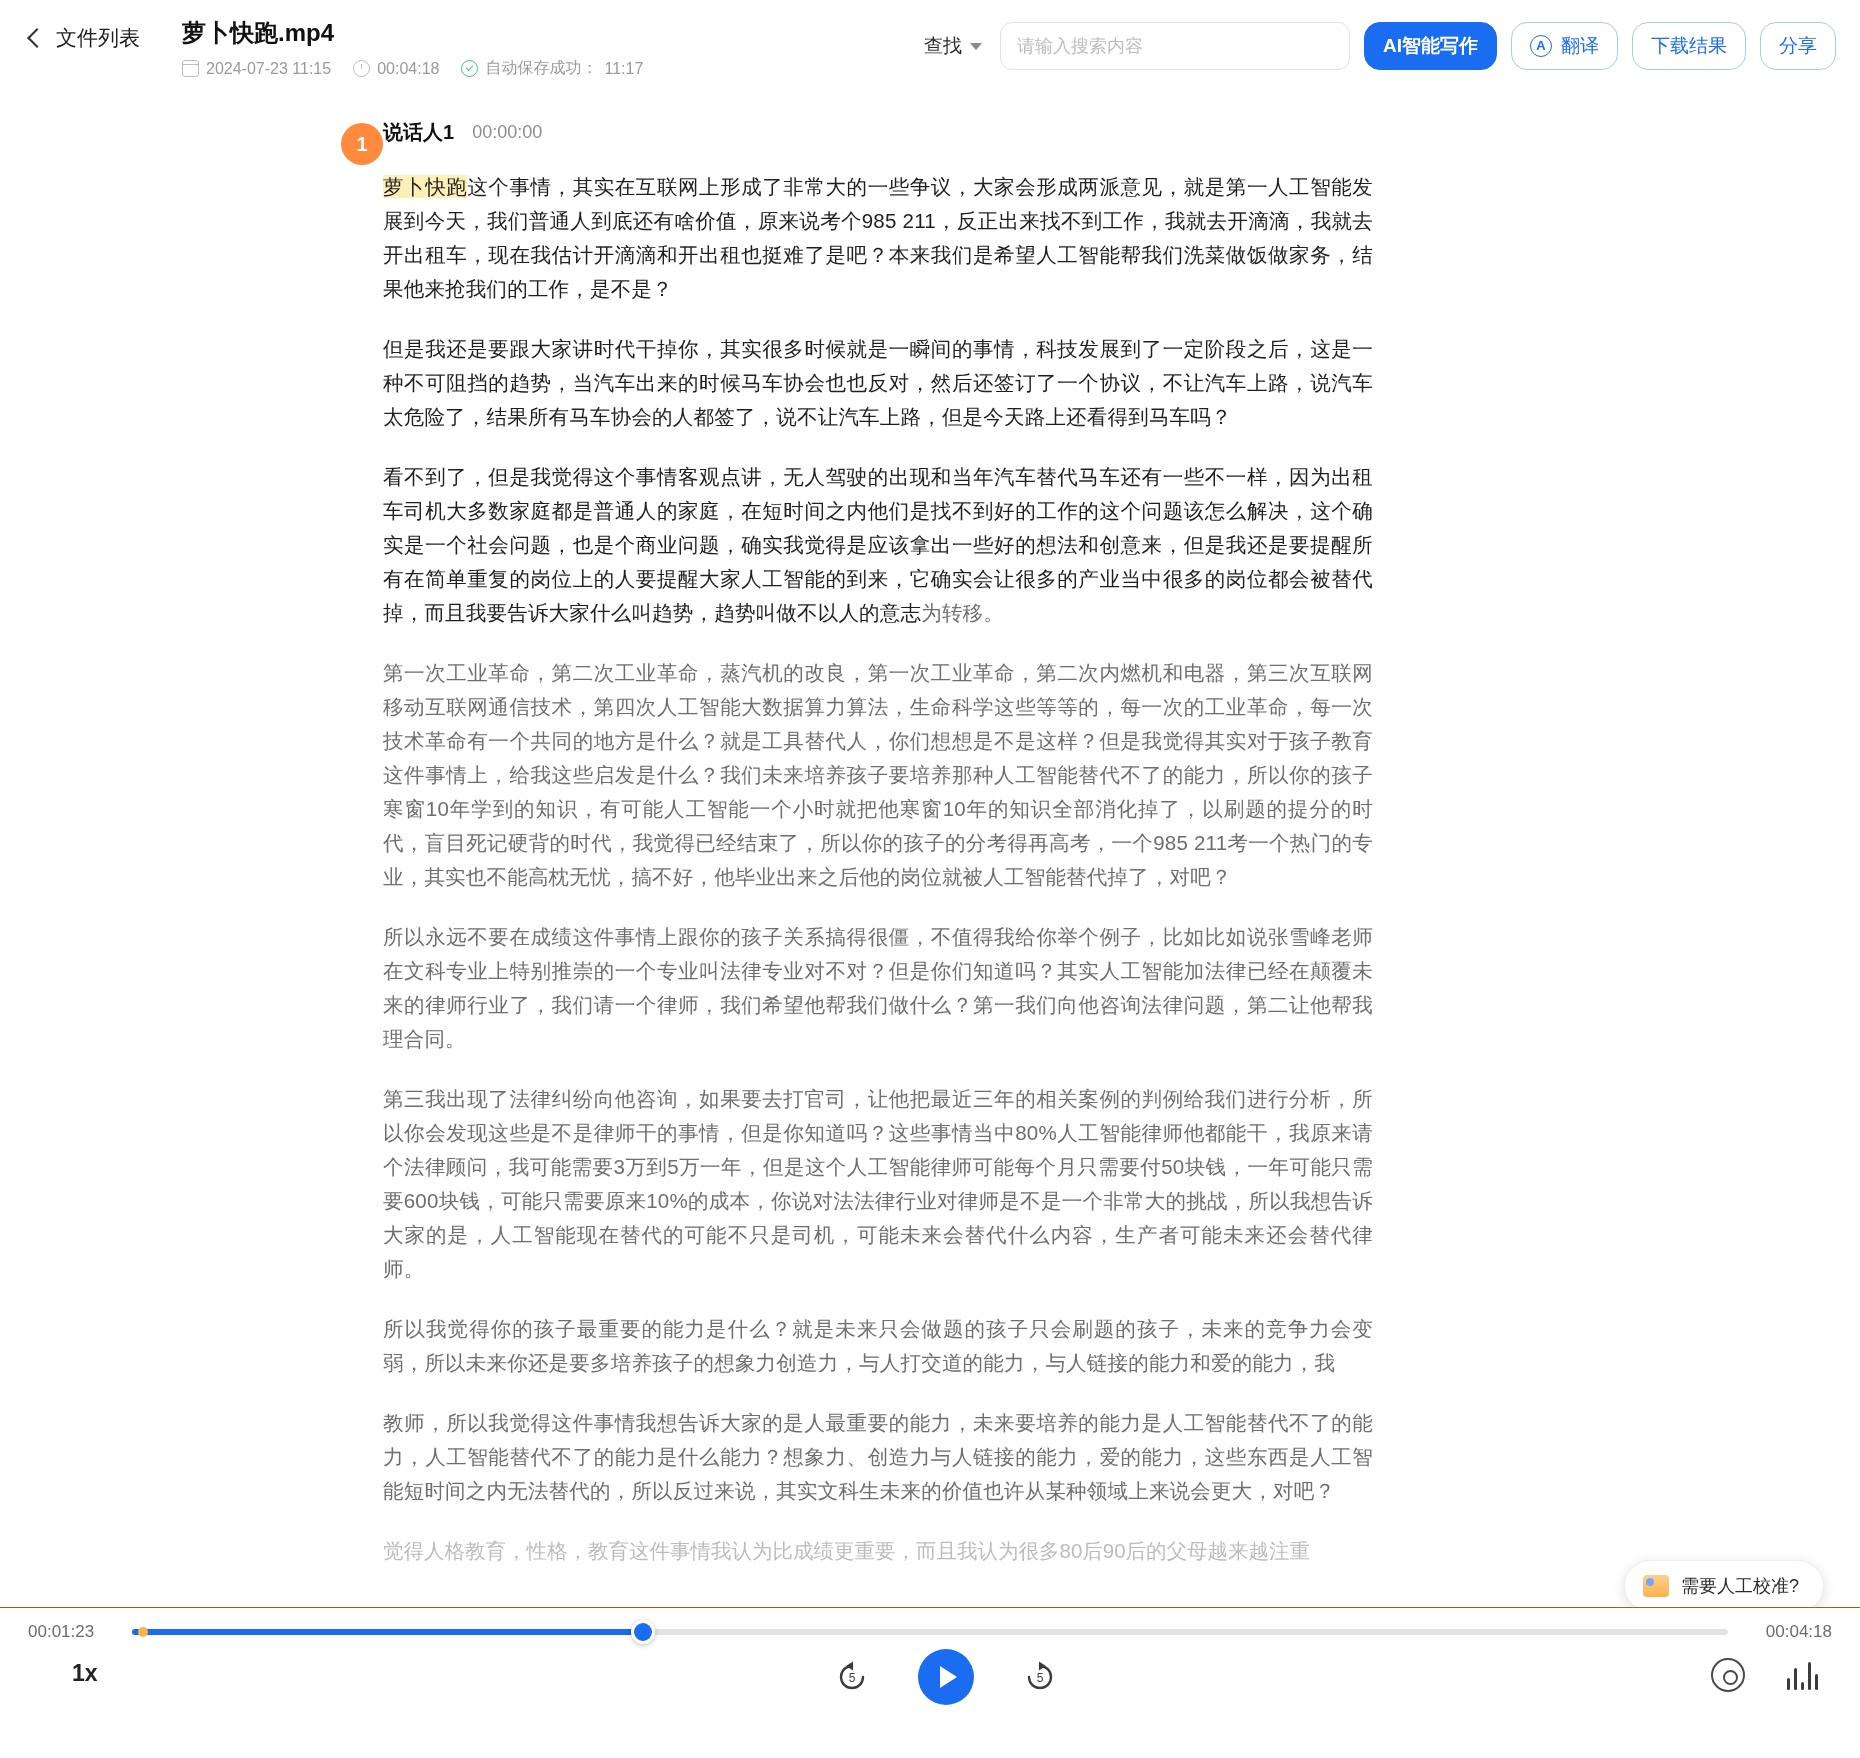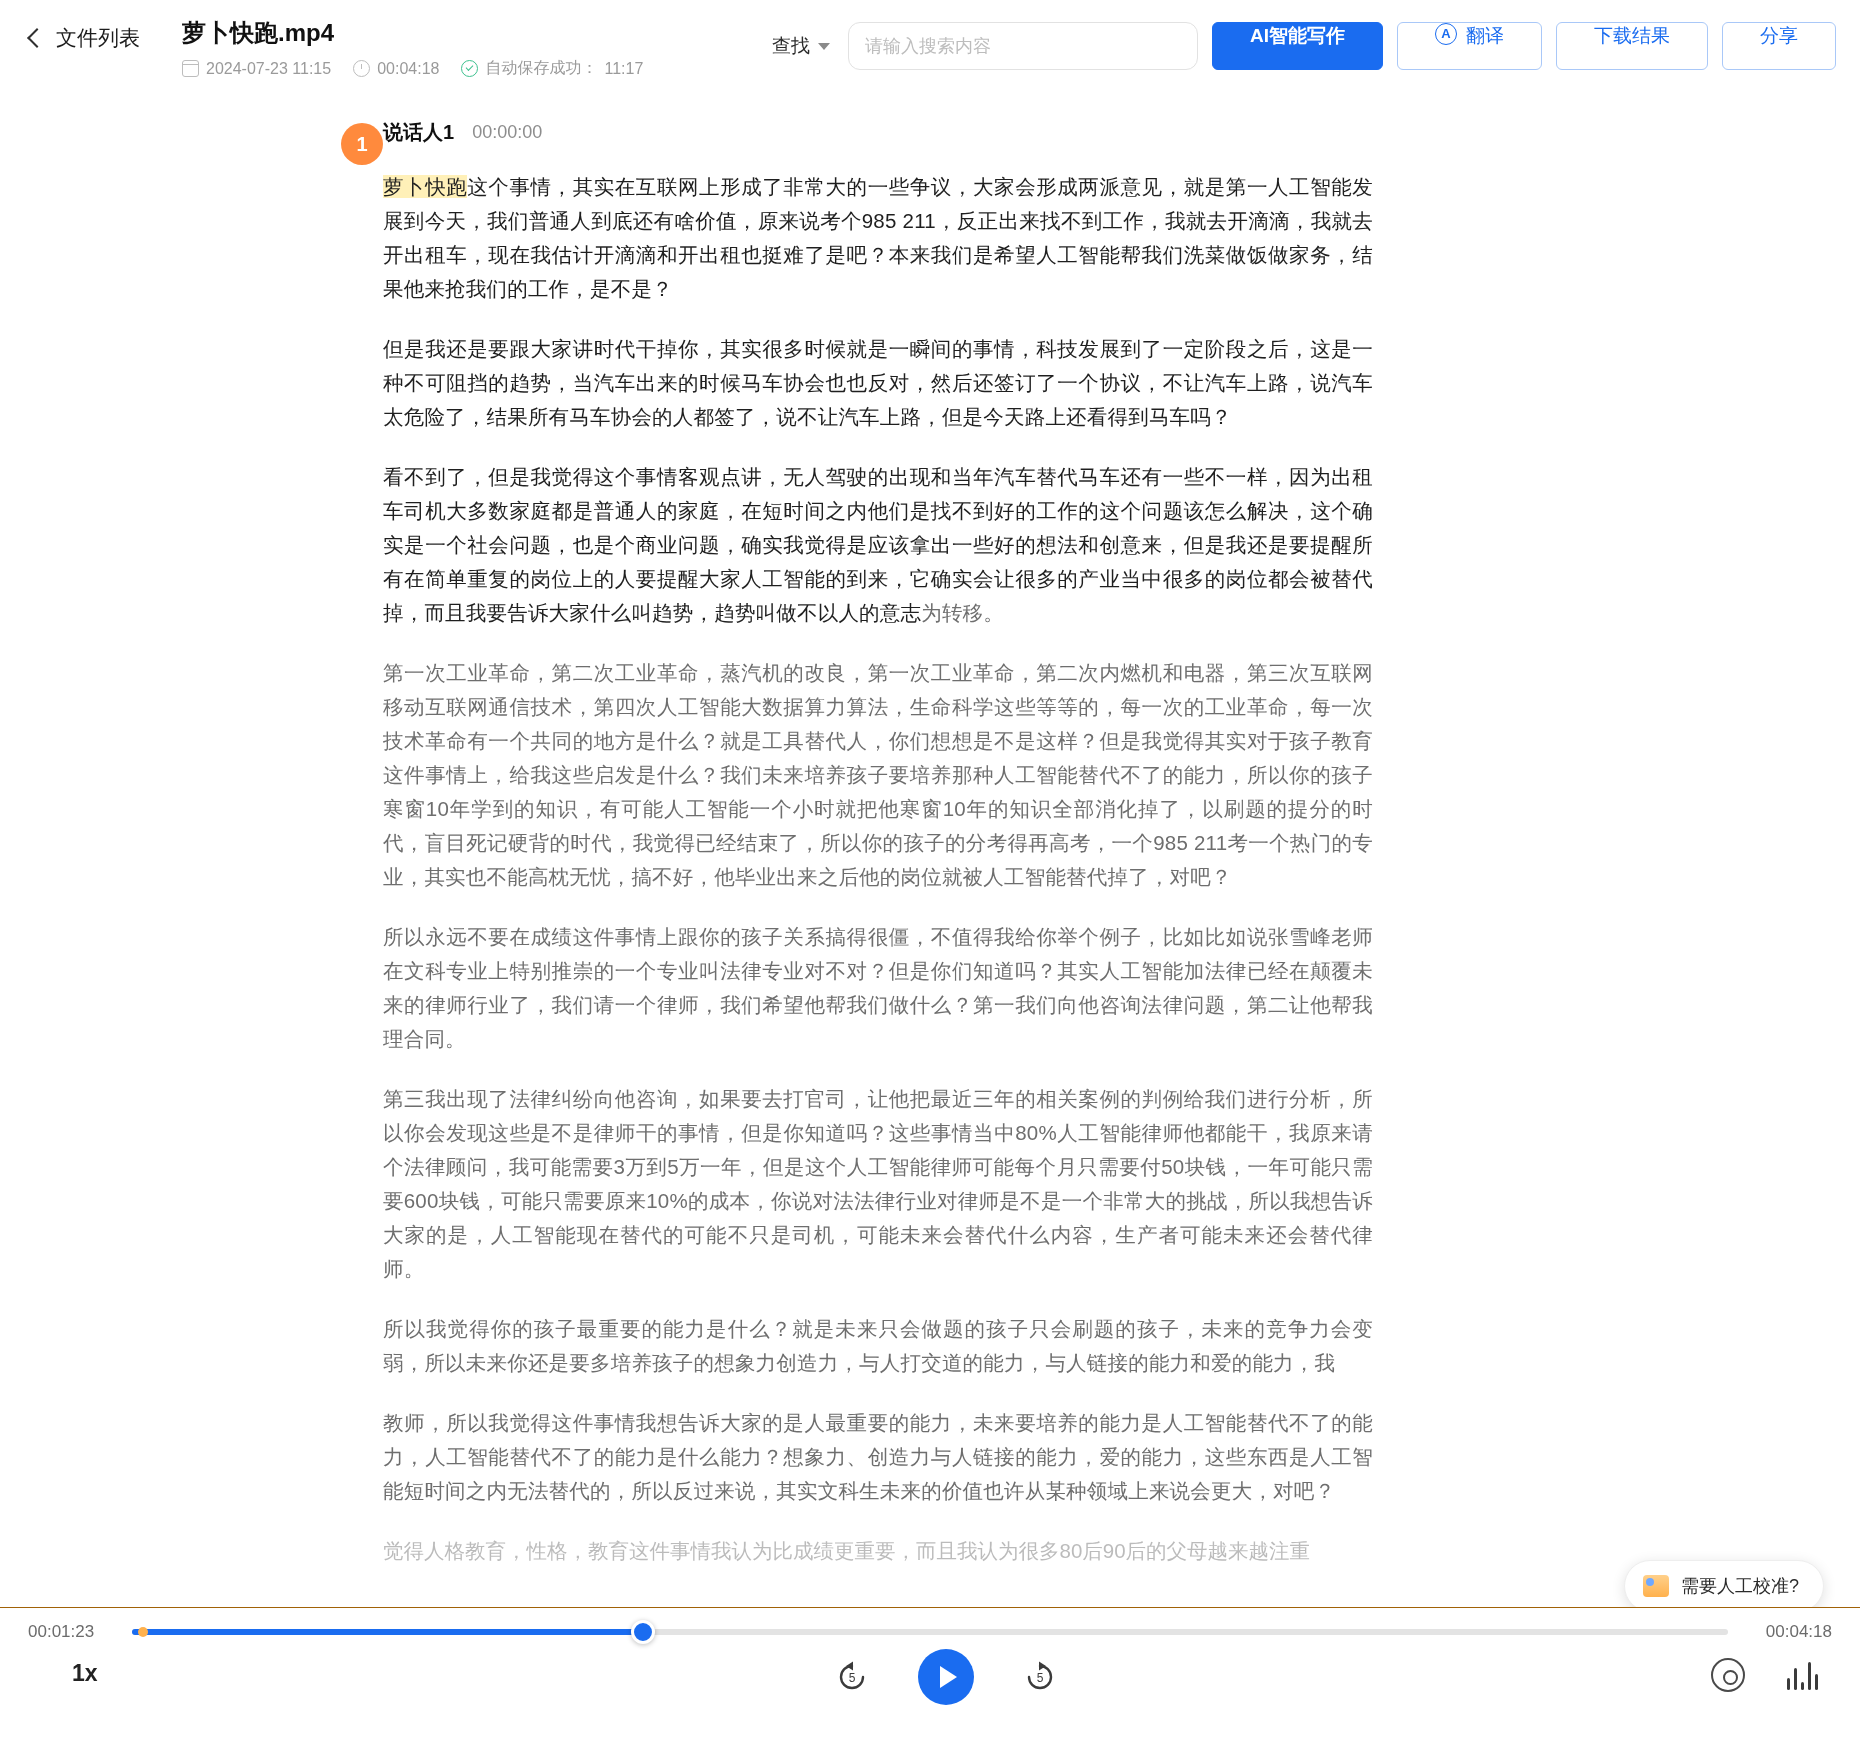--- a/index.html
+++ b/index.html
@@ -113,26 +113,26 @@
     border-radius: 12px;
     padding: 0 16px;
     font-size: 18px;
     color: #000000;
     outline: none;
     background: #fff;
   }
   .search-box::placeholder { color: #bdbdbd; }
   .btn {
     height: 48px;
-    border-radius: 6px;
-    display: flex; justify-content: center;
+    border-radius: 16px;
+    display: flex; align-items: center; justify-content: center;
     gap: 9px;
     font-size: 19px;
     cursor: pointer;
-    padding: 0 37px;
+    padding: 0 18px;
     white-space: nowrap;
   }
   .btn-primary {
     background: #1a6cf0;
     color: #fff;
     border: 1px solid #1a6cf0;
     font-weight: bold;
   }
   .btn-outline {
     background: #fff;

